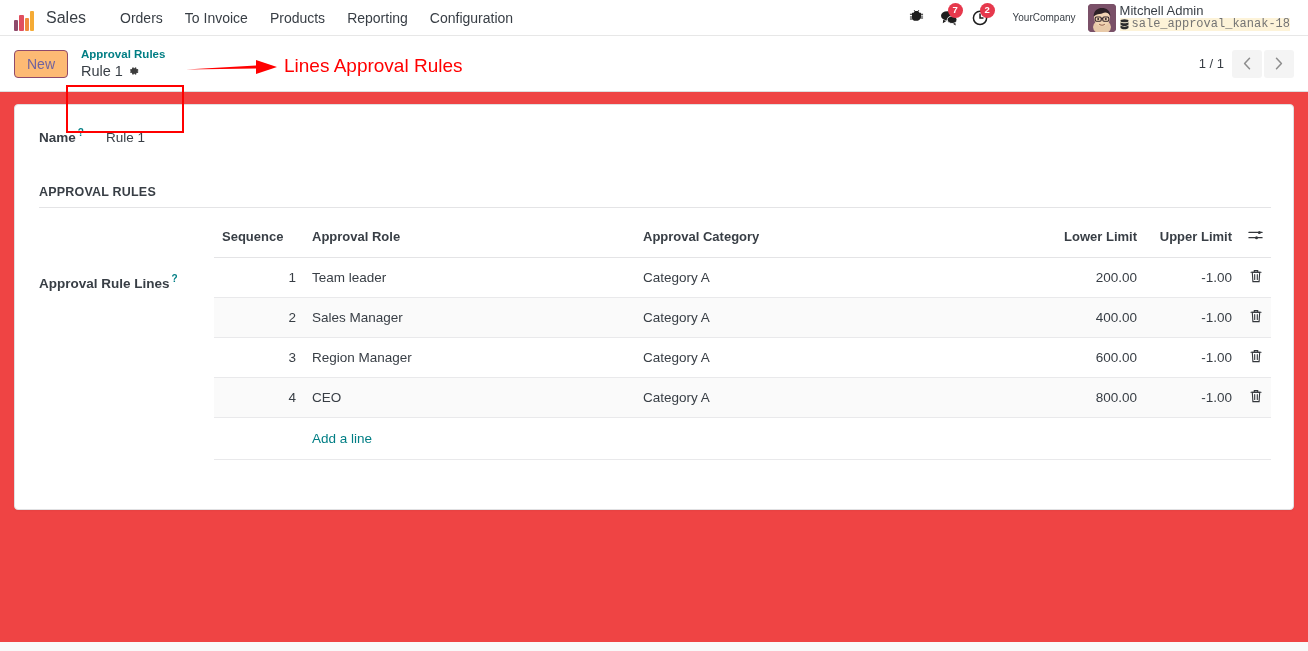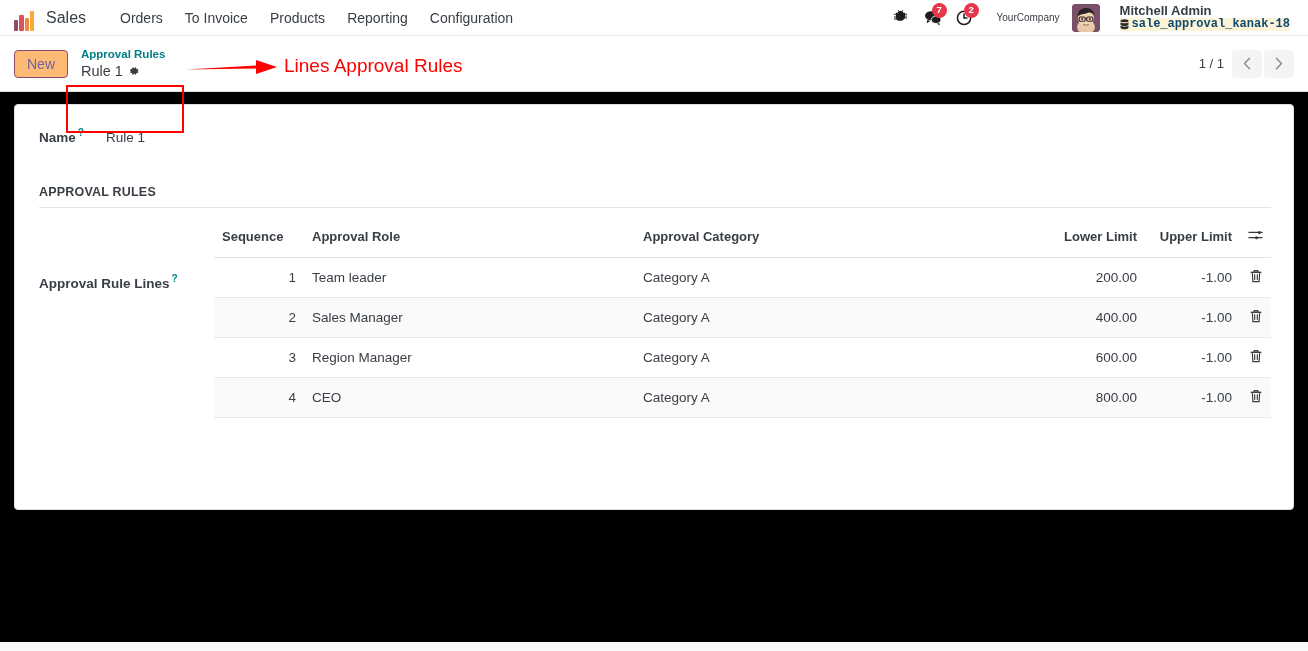--- a/index.html
+++ b/index.html
@@ -92,39 +92,38 @@
   .company-name {
     font-size: 10px;
     color: #383e45;
     padding: 4px 12px 4px 16px;
     cursor: pointer;
     white-space: nowrap;
   }
   .user-block {
     display: flex;
     align-items: flex-start;
-    gap: 20px;
+    gap: 4px;
     cursor: pointer;
     padding-right: 4px;
-    font-weight: bold;
   }
   .avatar {
     width: 28px; height: 28px;
     border-radius: 4px;
     background: #7a5068;
     overflow: hidden;
     flex: 0 0 auto;
     position: relative;
   }
   .user-text { line-height: 1.12; }
   .user-name { font-size: 13px; color: #383e45; white-space: nowrap; }
   .db-line {
     font-size: 12px;
     font-family: "Liberation Mono", monospace;
-    color: #0c4a6e;
+    color: #737373;
     background: #fdf3d8;
     white-space: nowrap;
     display: flex;
     align-items: center;
     gap: 3px;
   }
 
   
   .control-panel {
     height: 56px;
@@ -216,21 +215,21 @@
     font-size: 15px;
     display: flex;
     align-items: center;
     justify-content: center;
     cursor: pointer;
   }
 
   
   .sheet-bg {
     padding: 12px 14px;
-    background: #000000;
+    background: #ef4444;
     height: calc(651px - 44px - 57px);
   }
   .sheet {
     background: #fff;
     border: 1px solid #e0e0e2;
     border-radius: 4px;
     box-shadow: 0 1px 2px rgba(0,0,0,.04);
     padding: 22px 22px 20px 24px;
     height: 406px;
     overflow: hidden;
@@ -541,19 +540,25 @@
                 <button class="trash-btn">
                   <svg width="12" height="14" viewBox="0 0 12 14" fill="none" stroke="#33363b" stroke-width="1.1">
                     <path d="M1 3.2 H11" stroke-linecap="round"></path>
                     <path d="M4.3 3.2 V1.6 H7.7 V3.2"></path>
                     <path d="M2.3 3.2 L2.9 12.6 H9.1 L9.7 3.2 Z"></path>
                     <path d="M4.7 5.5 V10.4 M7.3 5.5 V10.4" stroke-linecap="round"></path>
                   </svg>
                 </button>
               </td>
             </tr>
+            <tr class="add-line-row">
+              <td></td>
+              <td colspan="5">
+                <span class="add-line">Add a line</span>
+              </td>
+            </tr>
           </tbody>
         </table>
       </div>
     </div>
 
   </div>
 </div>
 
 </body></html>

